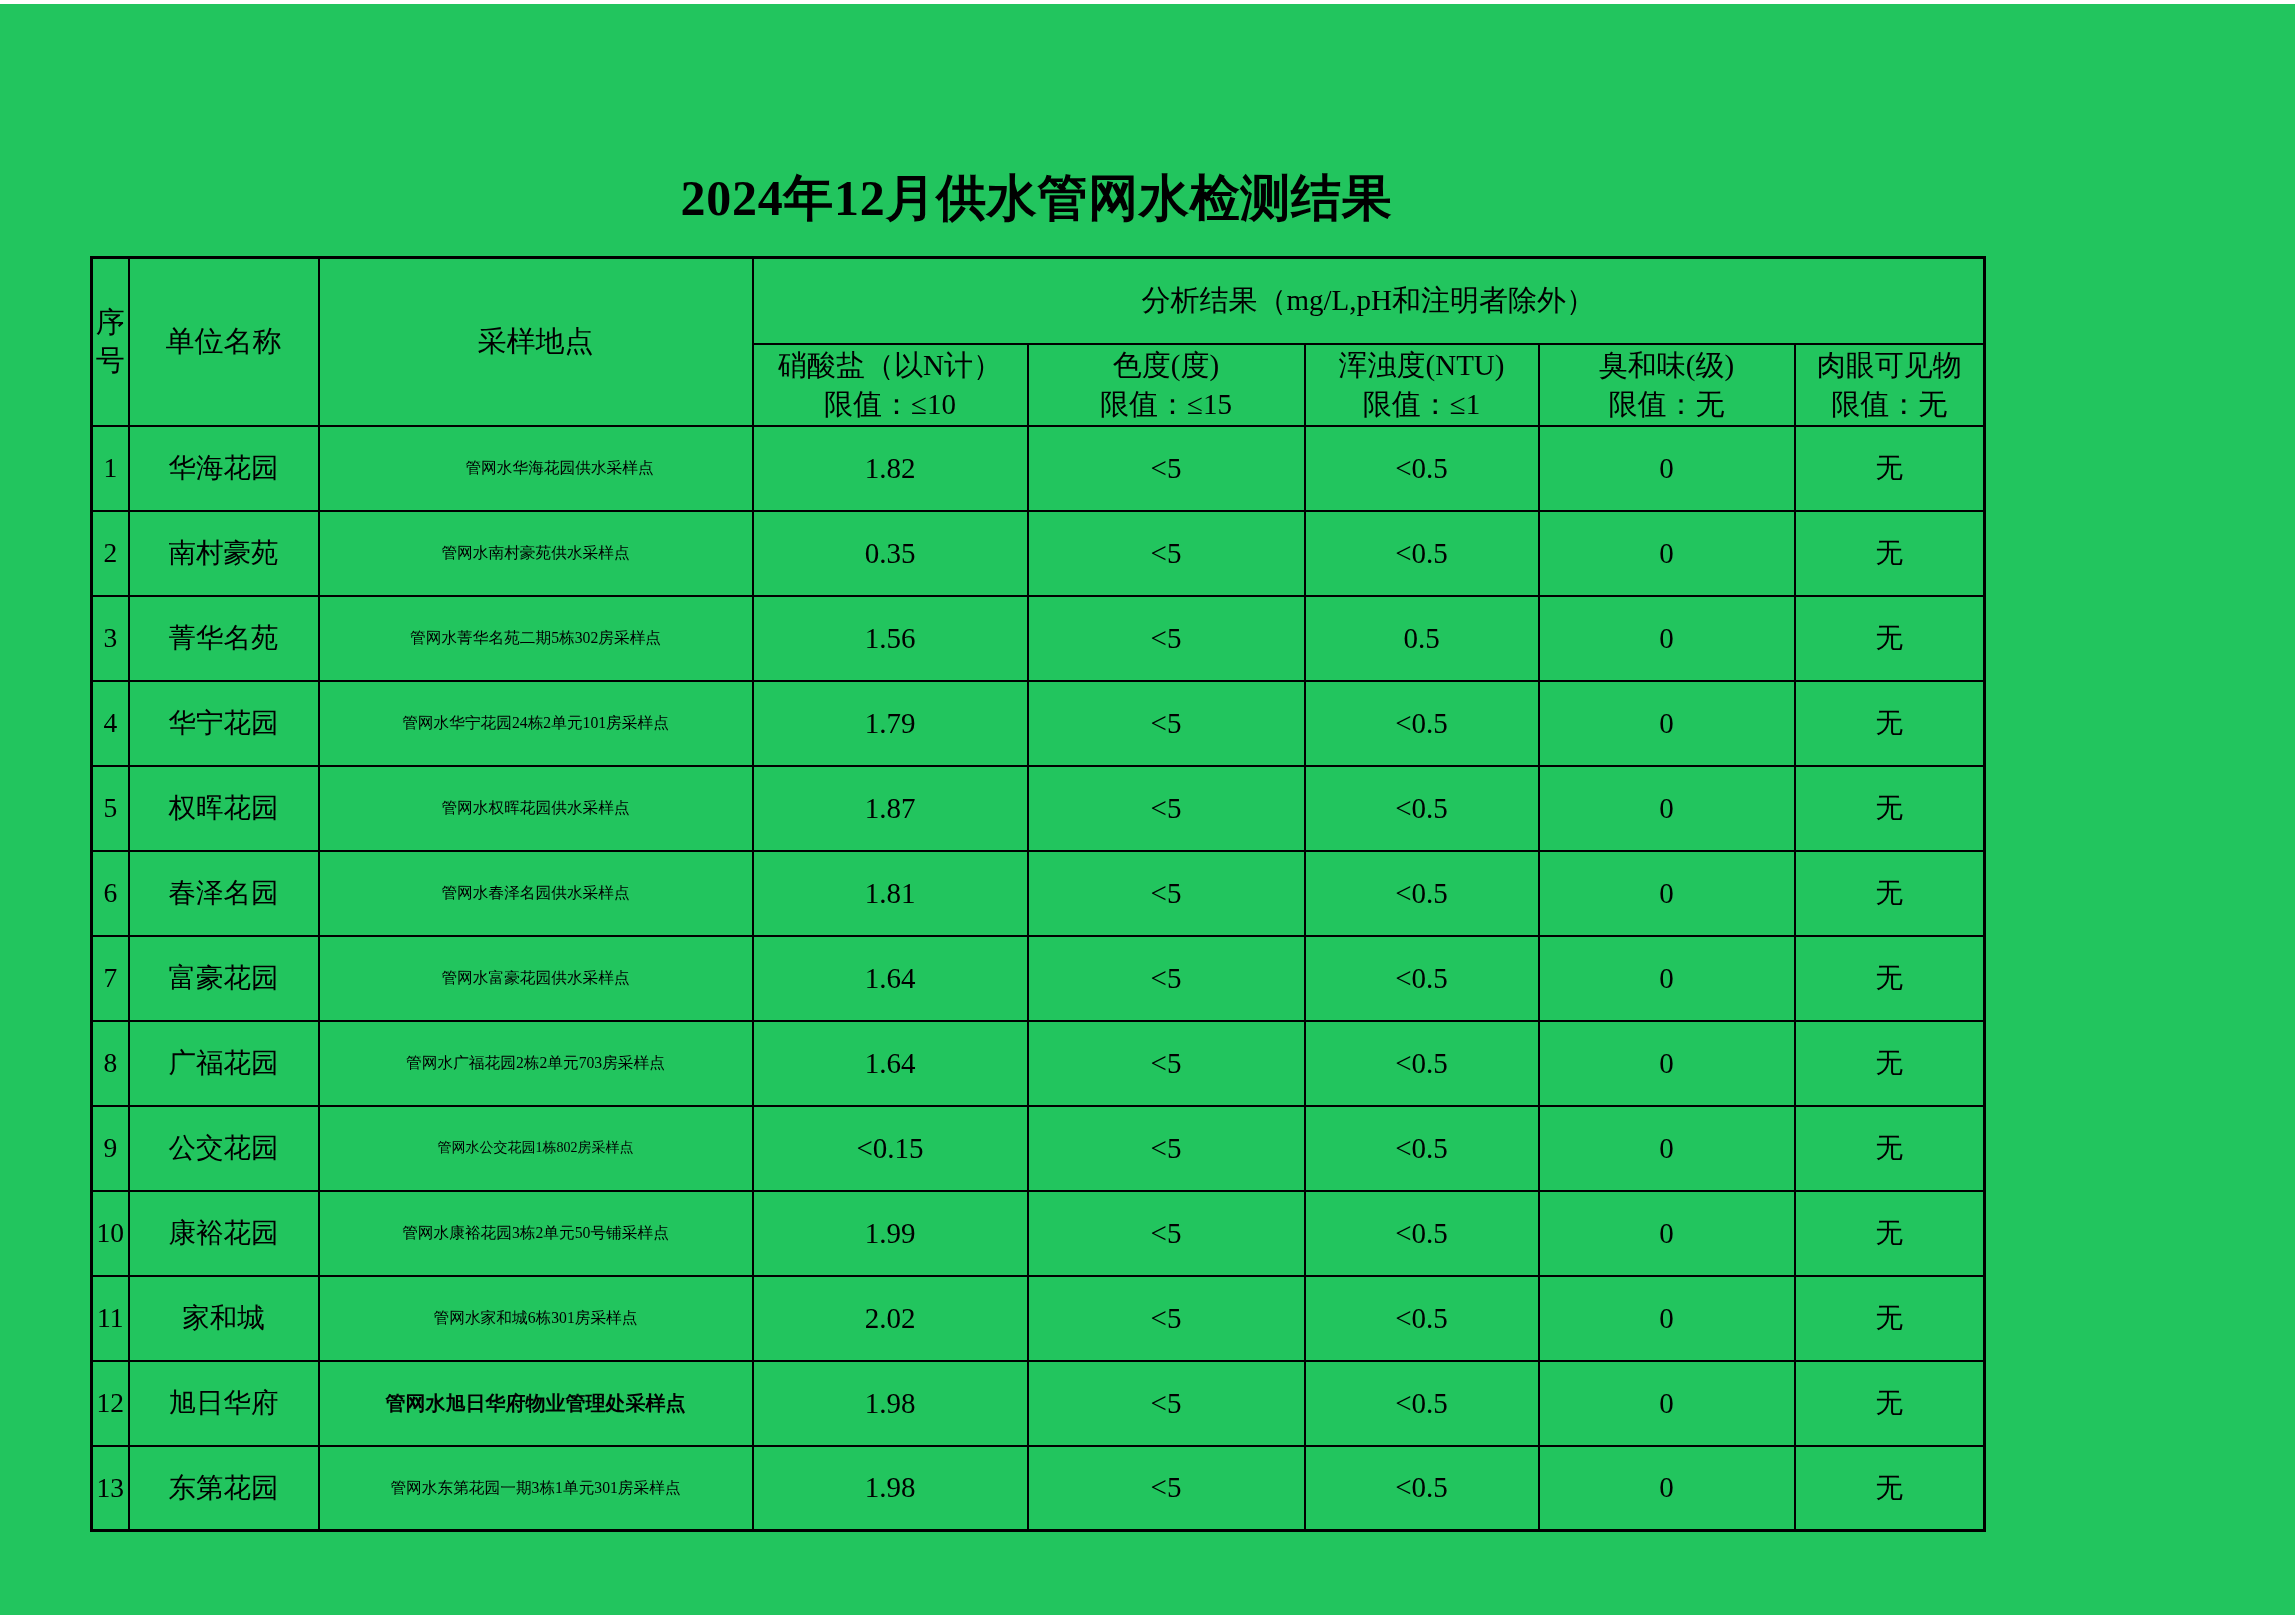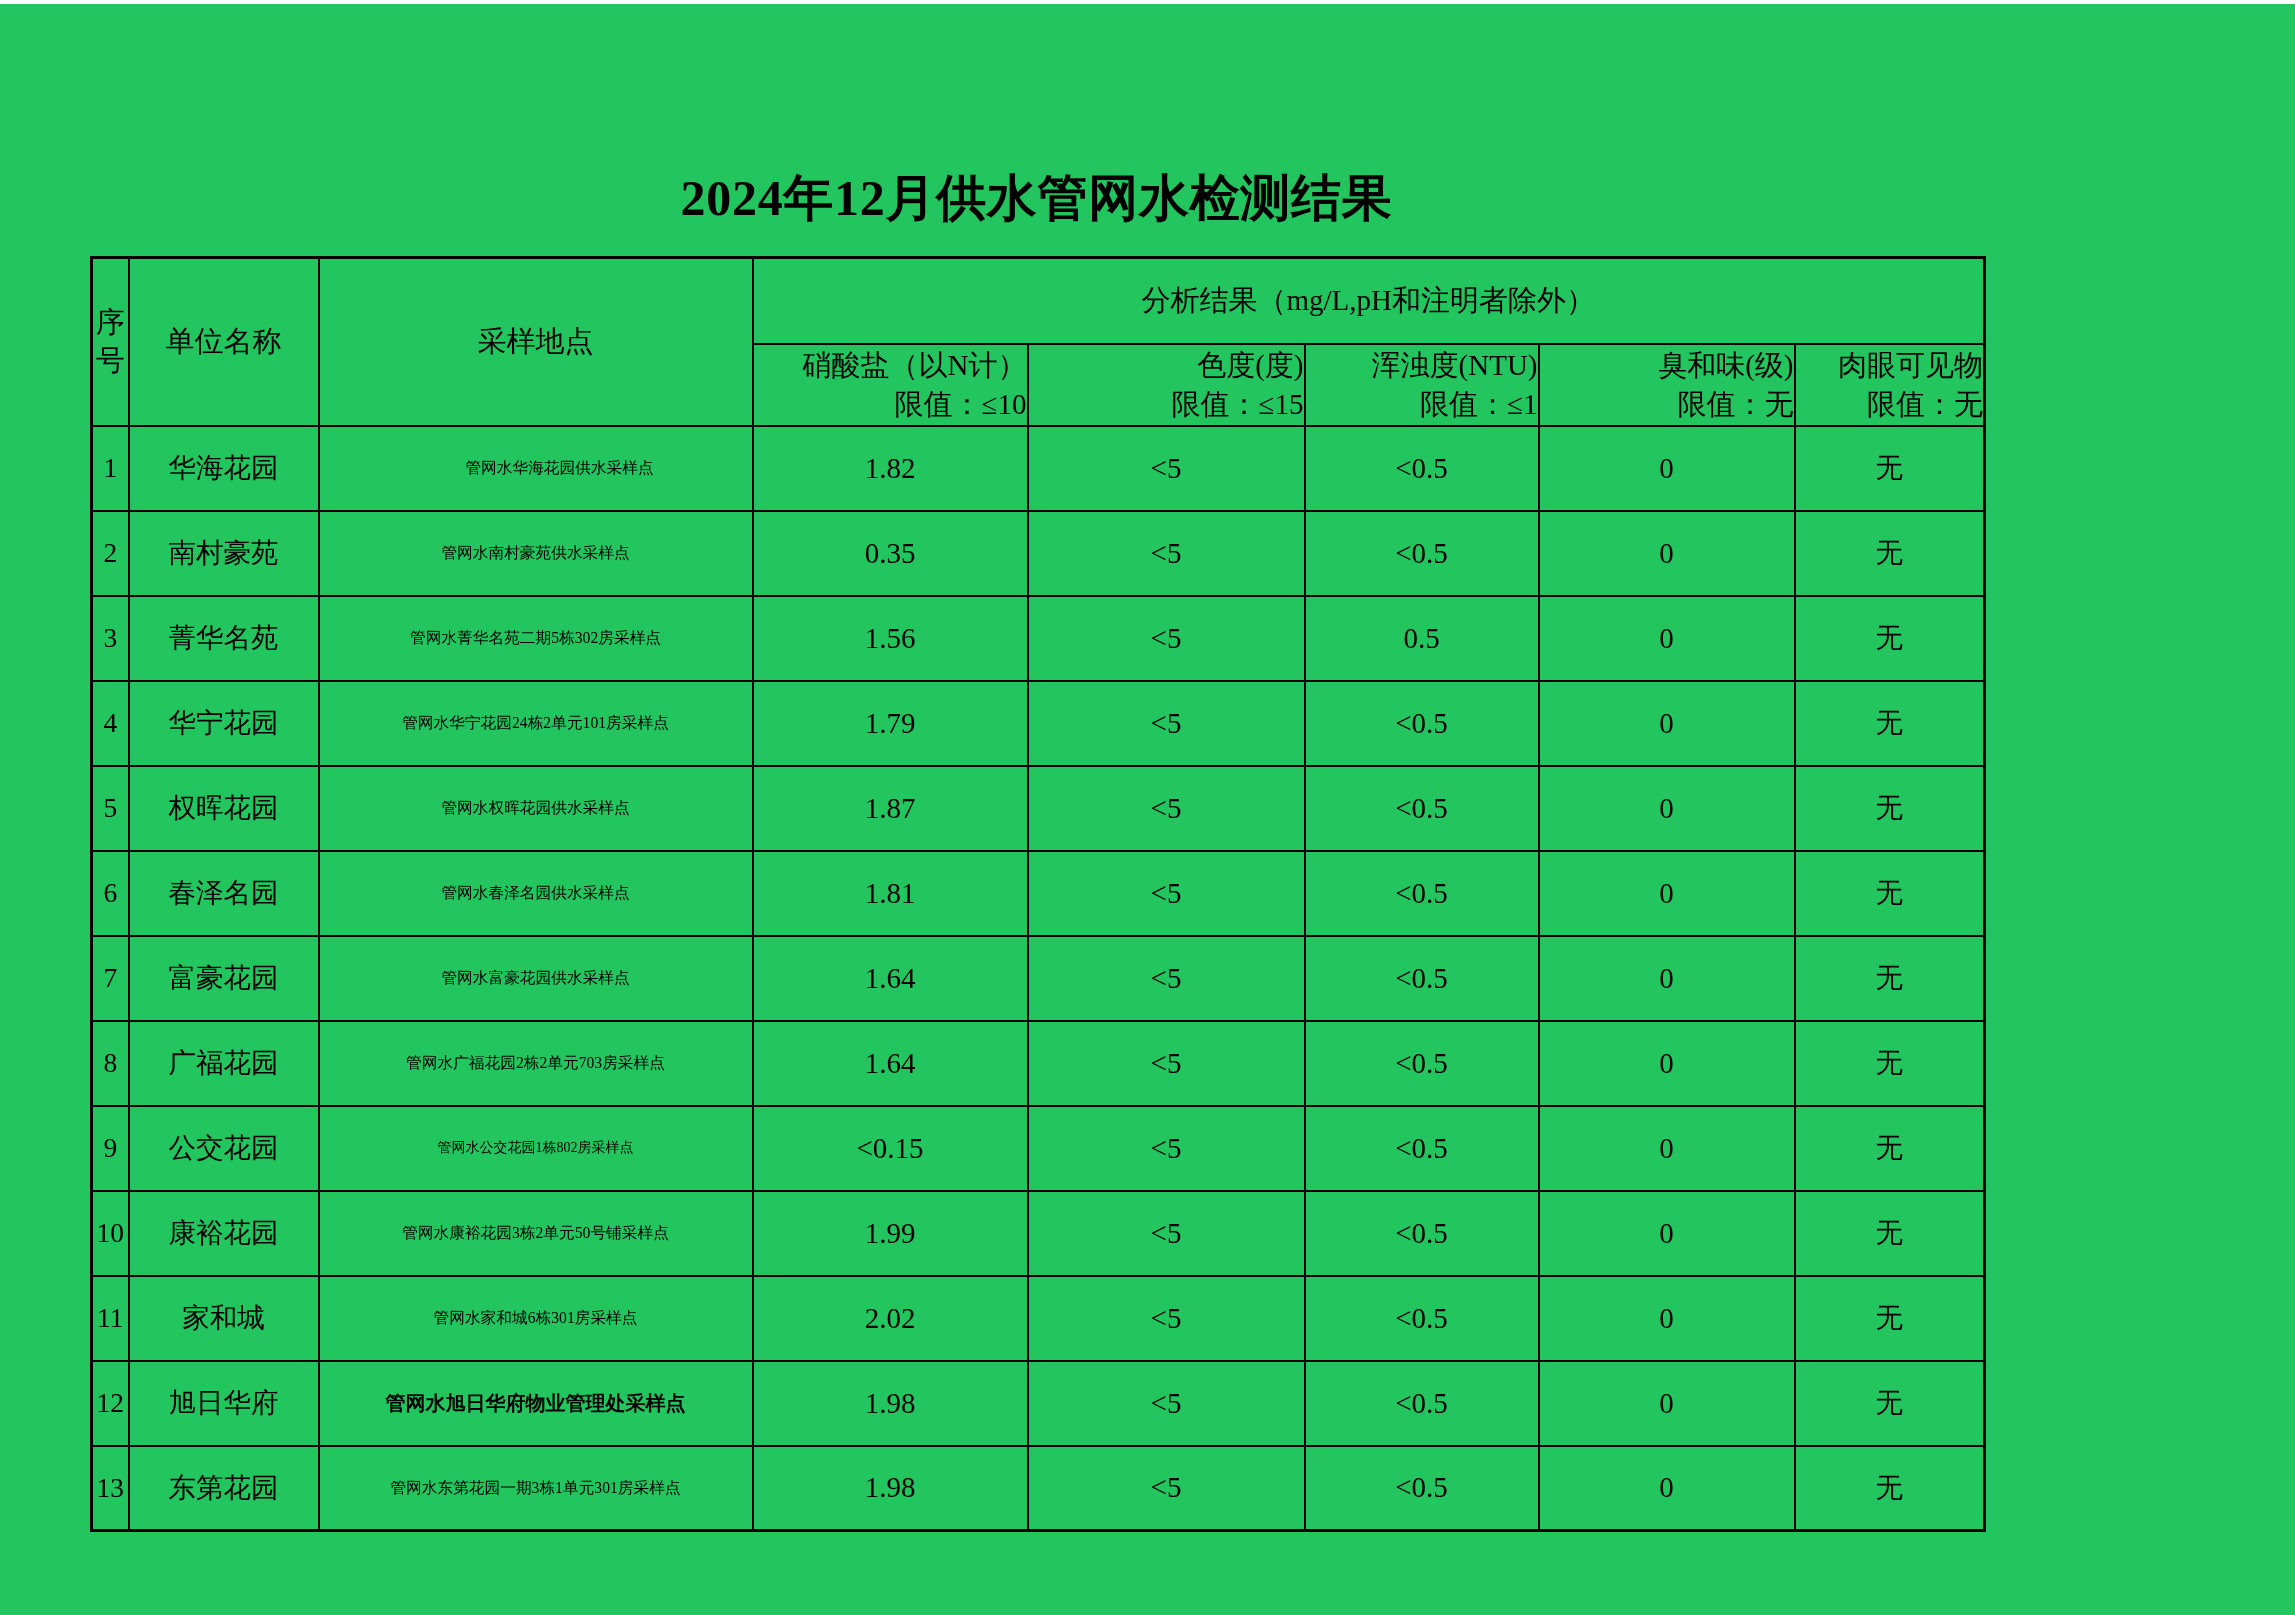--- a/index.html
+++ b/index.html
@@ -58,21 +58,20 @@
   tbody tr           { height: 85px; }
 
   th.index-head {
     line-height: 1.3;
     padding: 0 1.3px;
     word-break: break-all;
   }
   .sub-name, .sub-limit {
     line-height: 39px;
     white-space: nowrap;
-    text-align: right;
   }
   tbody td {
     white-space: nowrap;
     line-height: 1;
   }
   tbody td.cell-index { font-size: 27.5px; }
   tbody td.cell-cjk   { font-size: 27.5px; }
   tbody td.cell-num   { font-size: 29px; }
 </style>
 </head>

